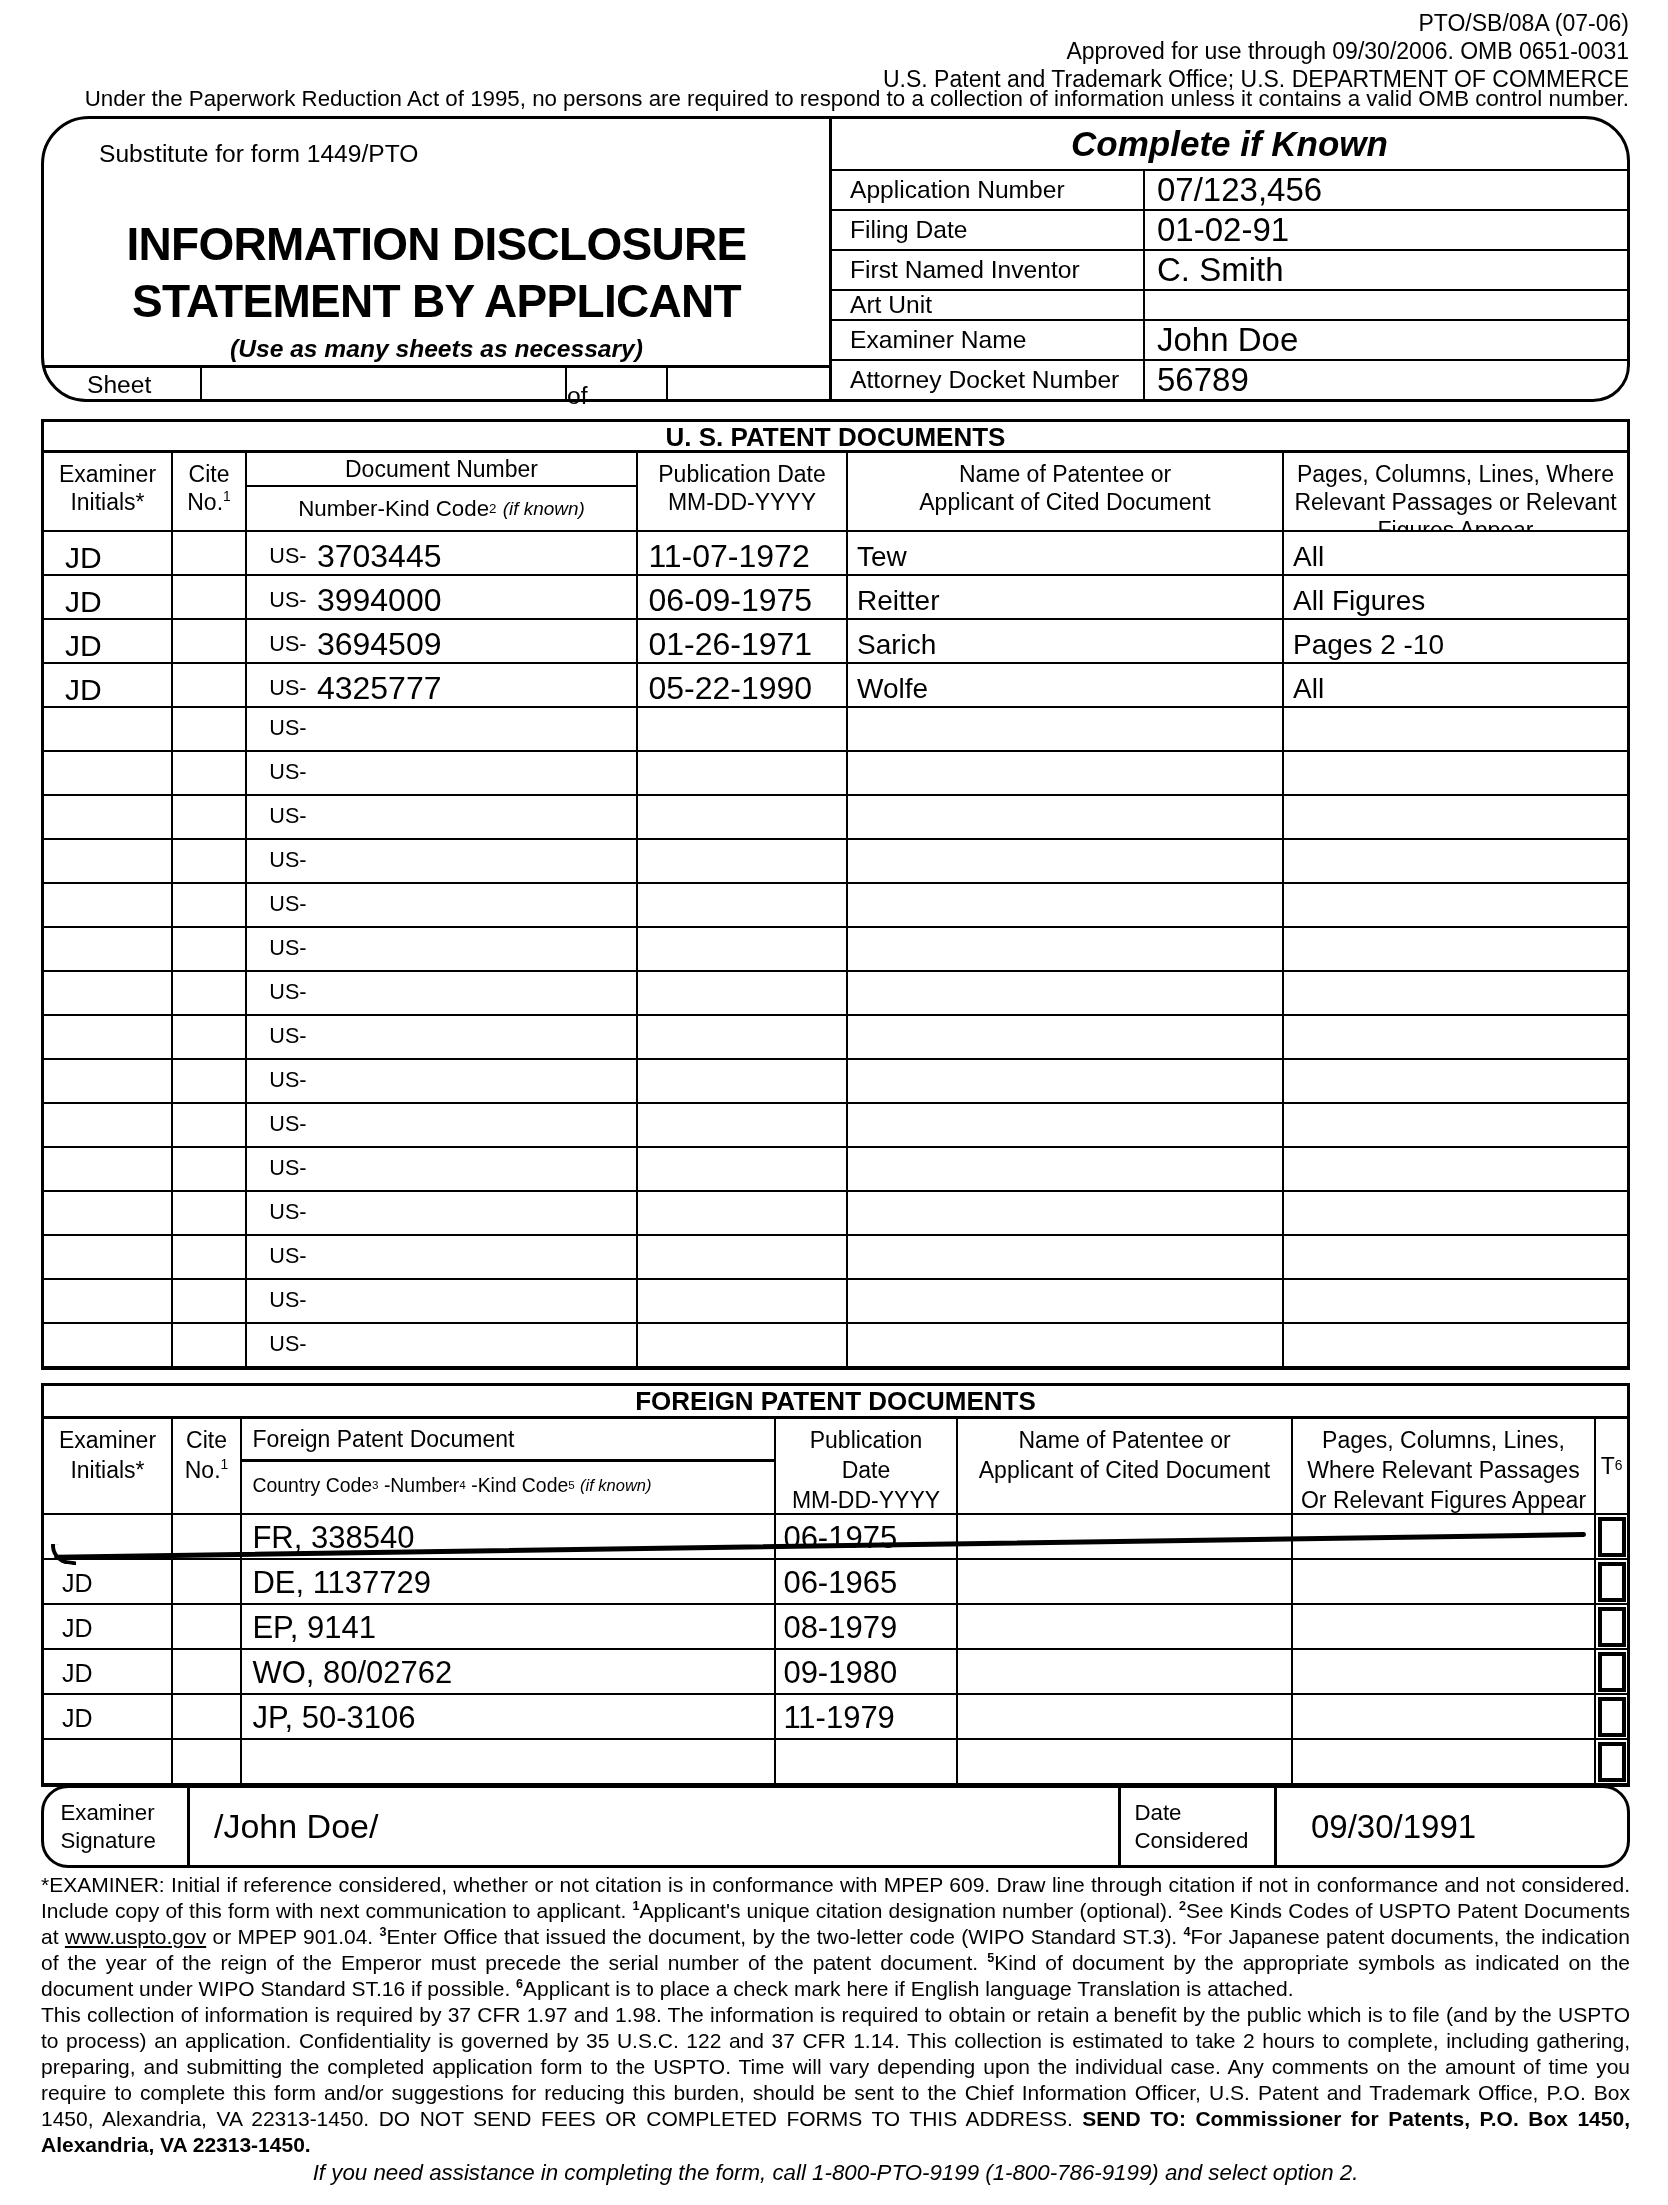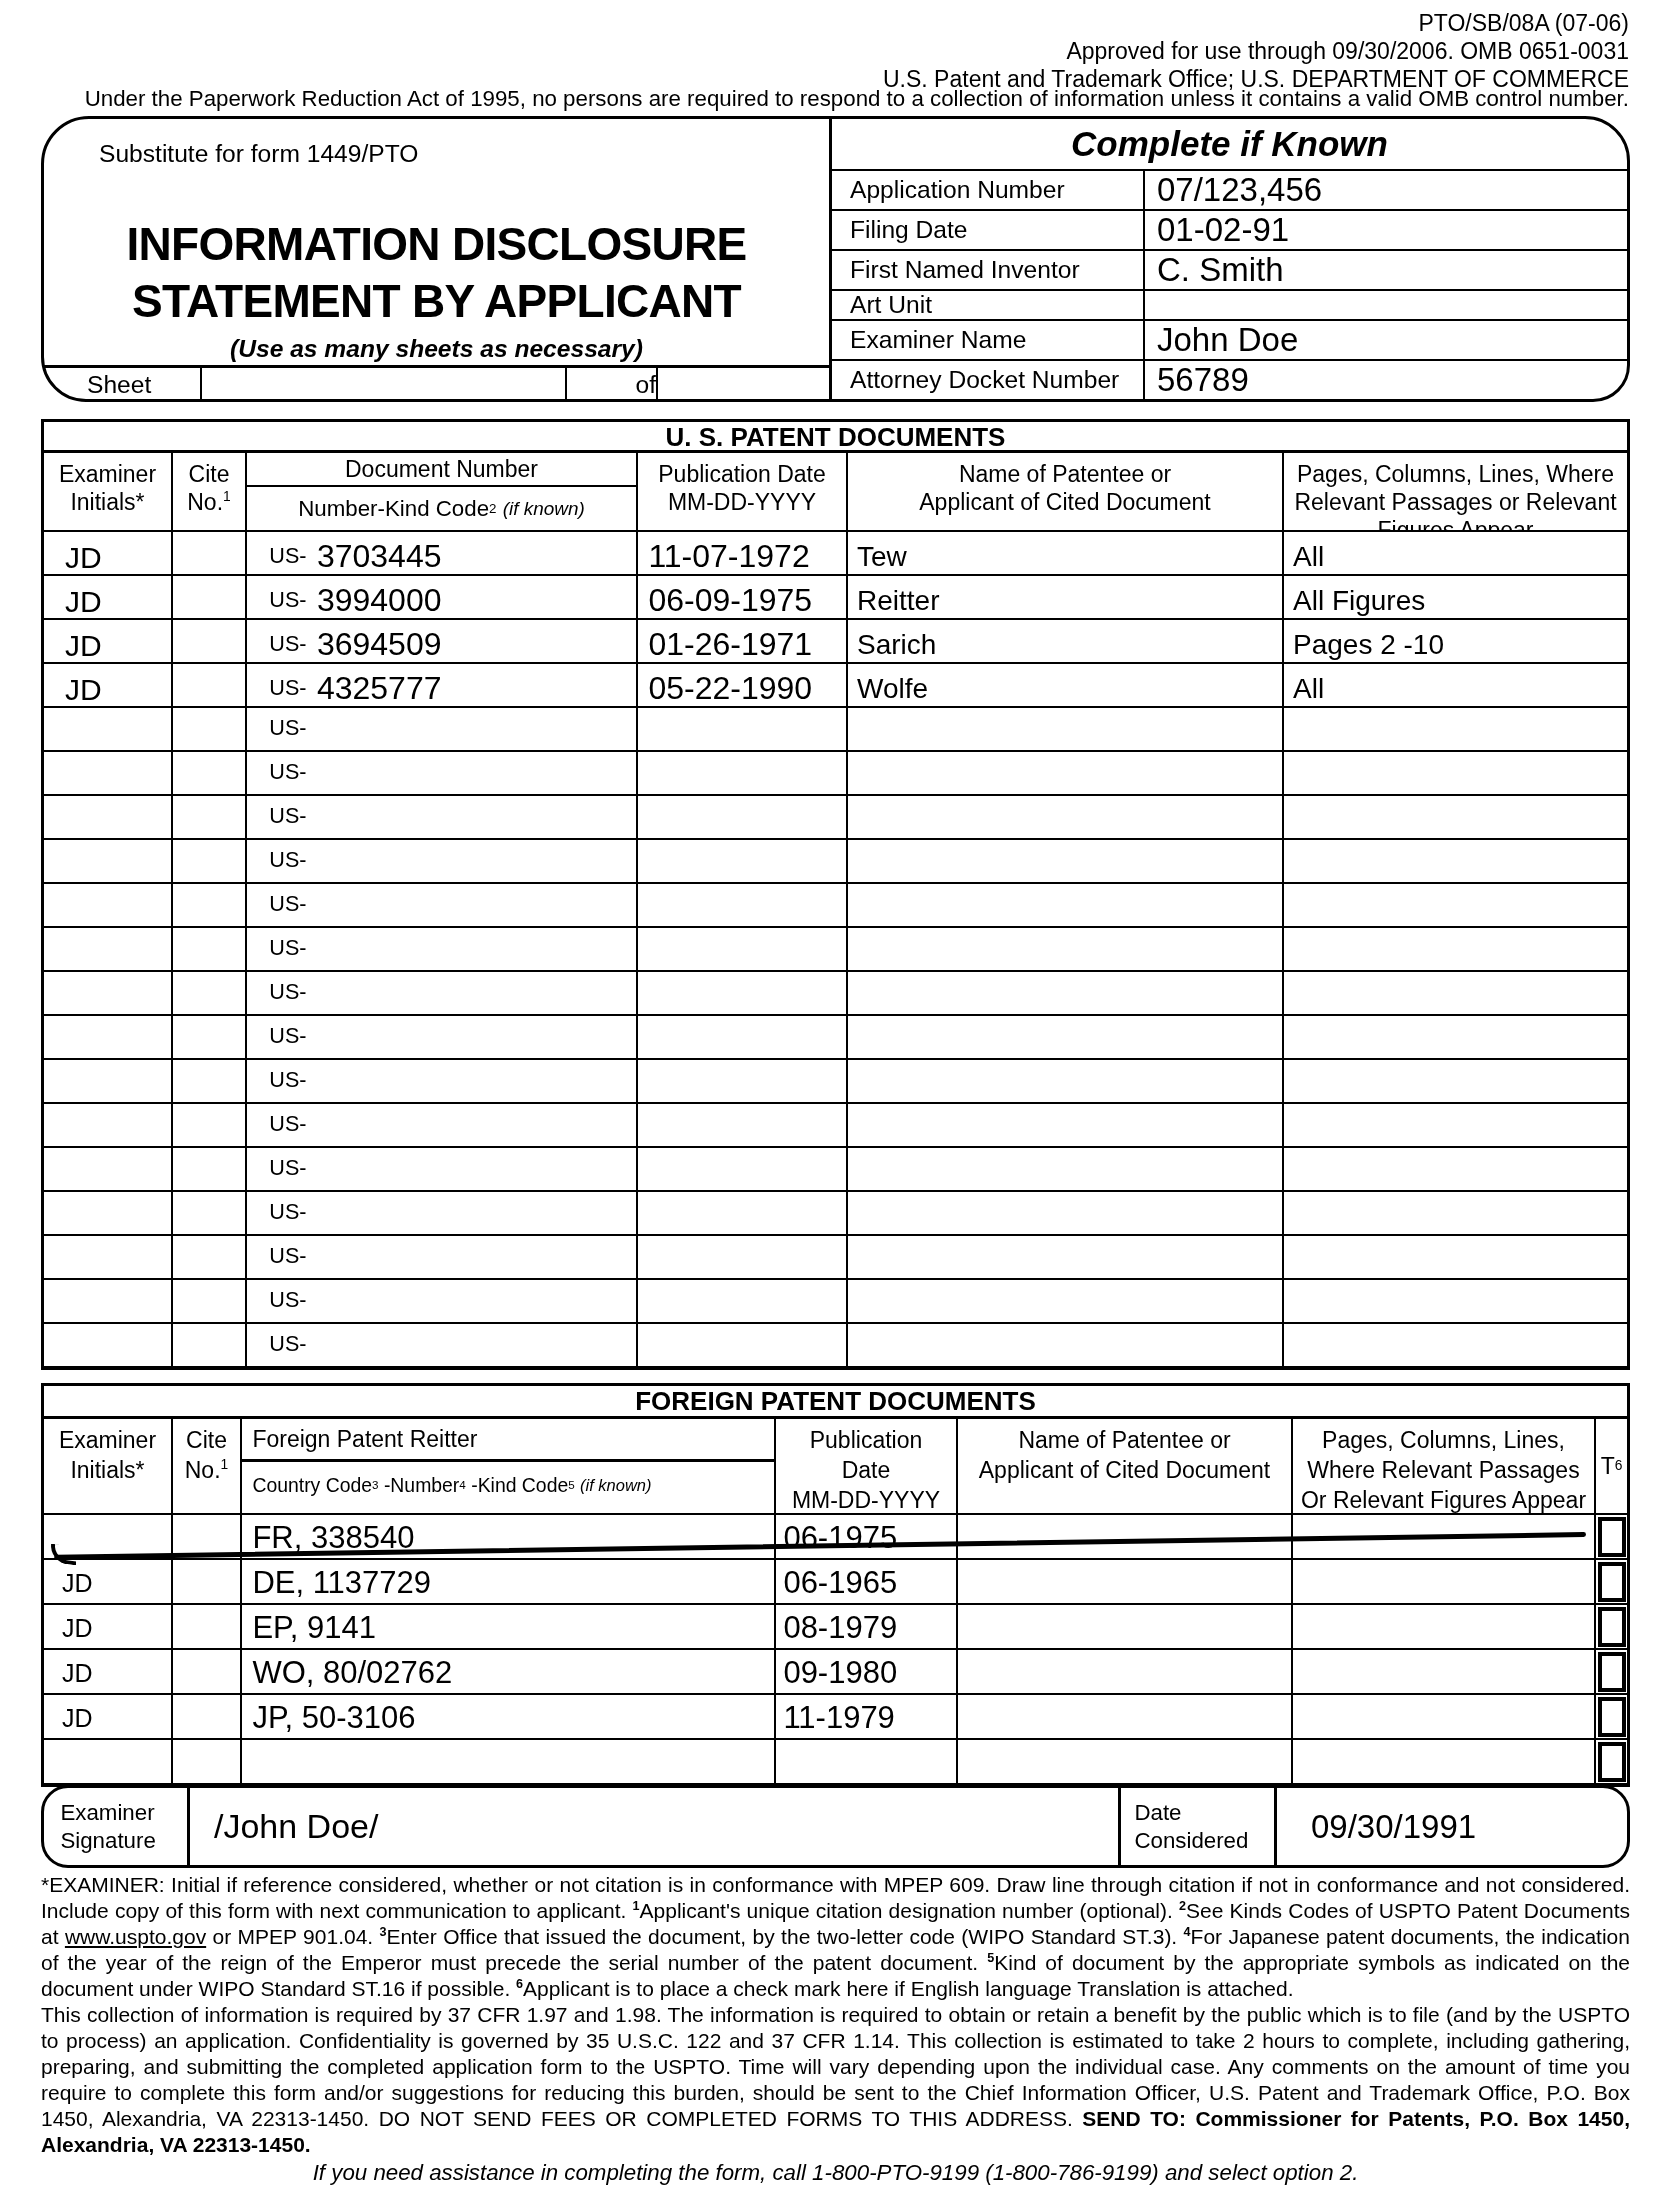--- a/index.html
+++ b/index.html
@@ -18,21 +18,21 @@
   .substitute { position:absolute; top:21px; left:55px; font-size:24.6px; }
   .main-title { position:absolute; top:97px; left:0; width:100%; text-align:center;
     font-weight:bold; font-size:46px; line-height:57px; letter-spacing:-0.7px; }
   .subtitle { position:absolute; top:216px; left:0; width:100%; text-align:center;
     font-weight:bold; font-style:italic; font-size:24.6px; }
   .sheet-row { position:absolute; bottom:0; left:0; right:0; height:34px; border-top:3px solid #000; display:flex; font-size:24.6px; }
   .sheet-row > div { border-left:2.2px solid #000; }
   .sheet-row > div:first-child { border-left:none; }
   .sheet-cell-label { width:156px; padding:3px 0 0 43px; }
   .sheet-cell-input { width:365px; }
-  .sheet-cell-of { width:91px; text-align:right; padding-top:3px; }
+  .sheet-cell-of { width:101px; text-align:left; padding-top:14px; }
   .sheet-cell-input2 { flex:1; }
   .hb-right { flex:1; display:flex; flex-direction:column; }
   .cik-title { height:54px; display:flex; align-items:center; justify-content:center;
     font-size:35px; font-weight:bold; font-style:italic; }
   .cik-row { flex:1; border-top:2.2px solid #000; display:flex; }
   .cik-label { width:313px; border-right:2.2px solid #000; font-size:24.6px; display:flex; align-items:center; padding-left:18px; }
   .cik-value { flex:1; font-size:33px; display:flex; align-items:center; padding-left:12px; }
 
   
   .tbl { position:absolute; left:41px; width:1589px; border:3px solid #000; border-bottom-width:4.5px; background:#fff; }
@@ -360,21 +360,21 @@
     <div class="f-head grid-row">
       <div class="pad-top">
         <div>Examiner</div>
         <div>Initials*</div>
       </div>
       <div class="pad-top">
         <div>Cite</div>
         <div><span>No.</span><sup>1</sup></div>
       </div>
       <div class="f-doc-head">
-        <div class="f-doc-top">Foreign Patent Reitter</div>
+        <div class="f-doc-top">Foreign Patent Document</div>
         <div class="f-doc-bottom">
           <span>Country Code</span><sup>3</sup>&nbsp;<span>-Number</span><sup>4</sup>&nbsp;<span>-Kind Code</span><sup>5</sup>&nbsp;<span class="ifknown">(if known)</span>
         </div>
       </div>
       <div class="pad-top">
         <div>Publication</div>
         <div>Date</div>
         <div>MM-DD-YYYY</div>
       </div>
       <div class="pad-top">

